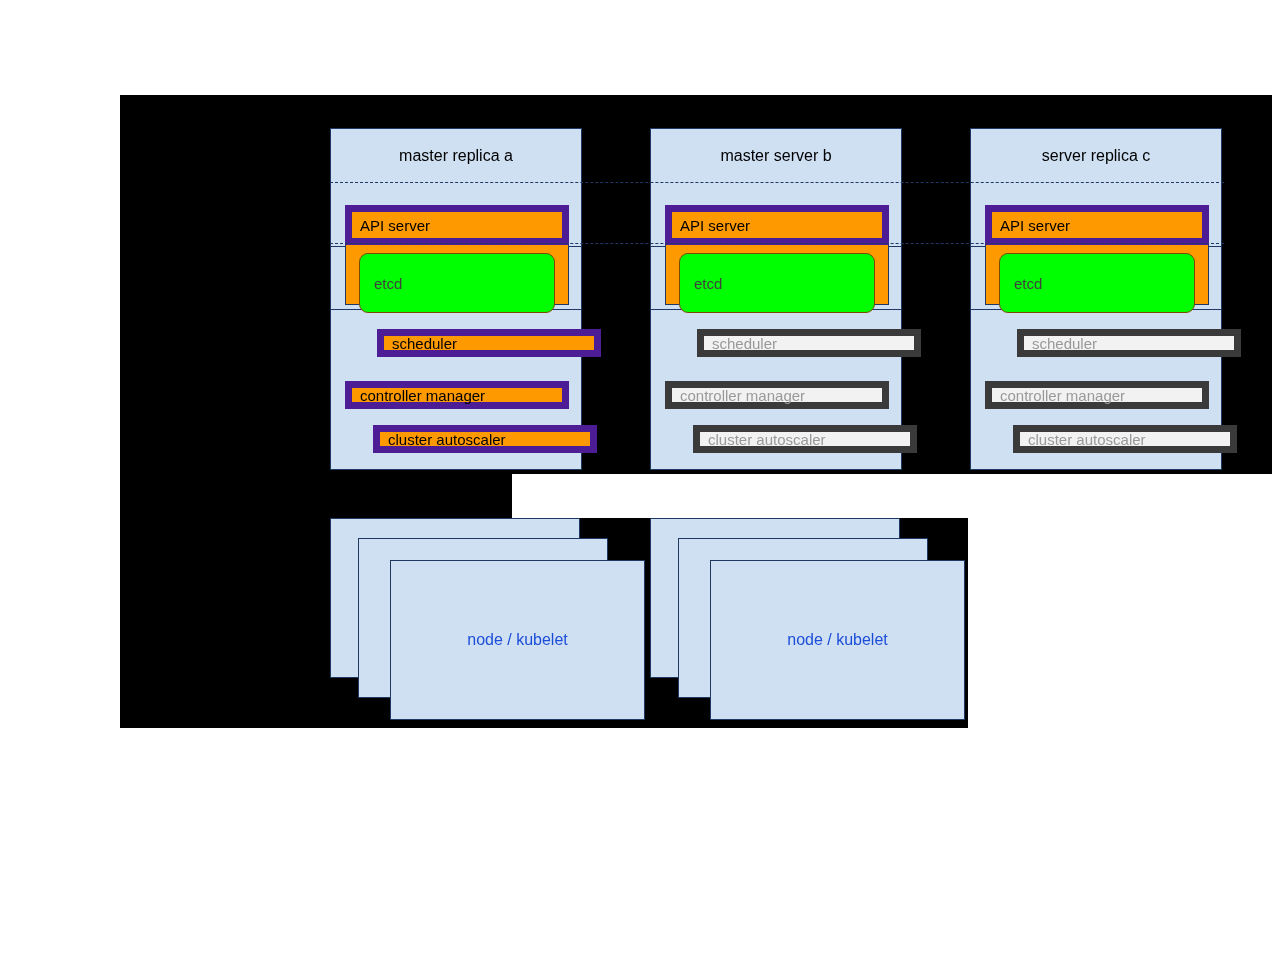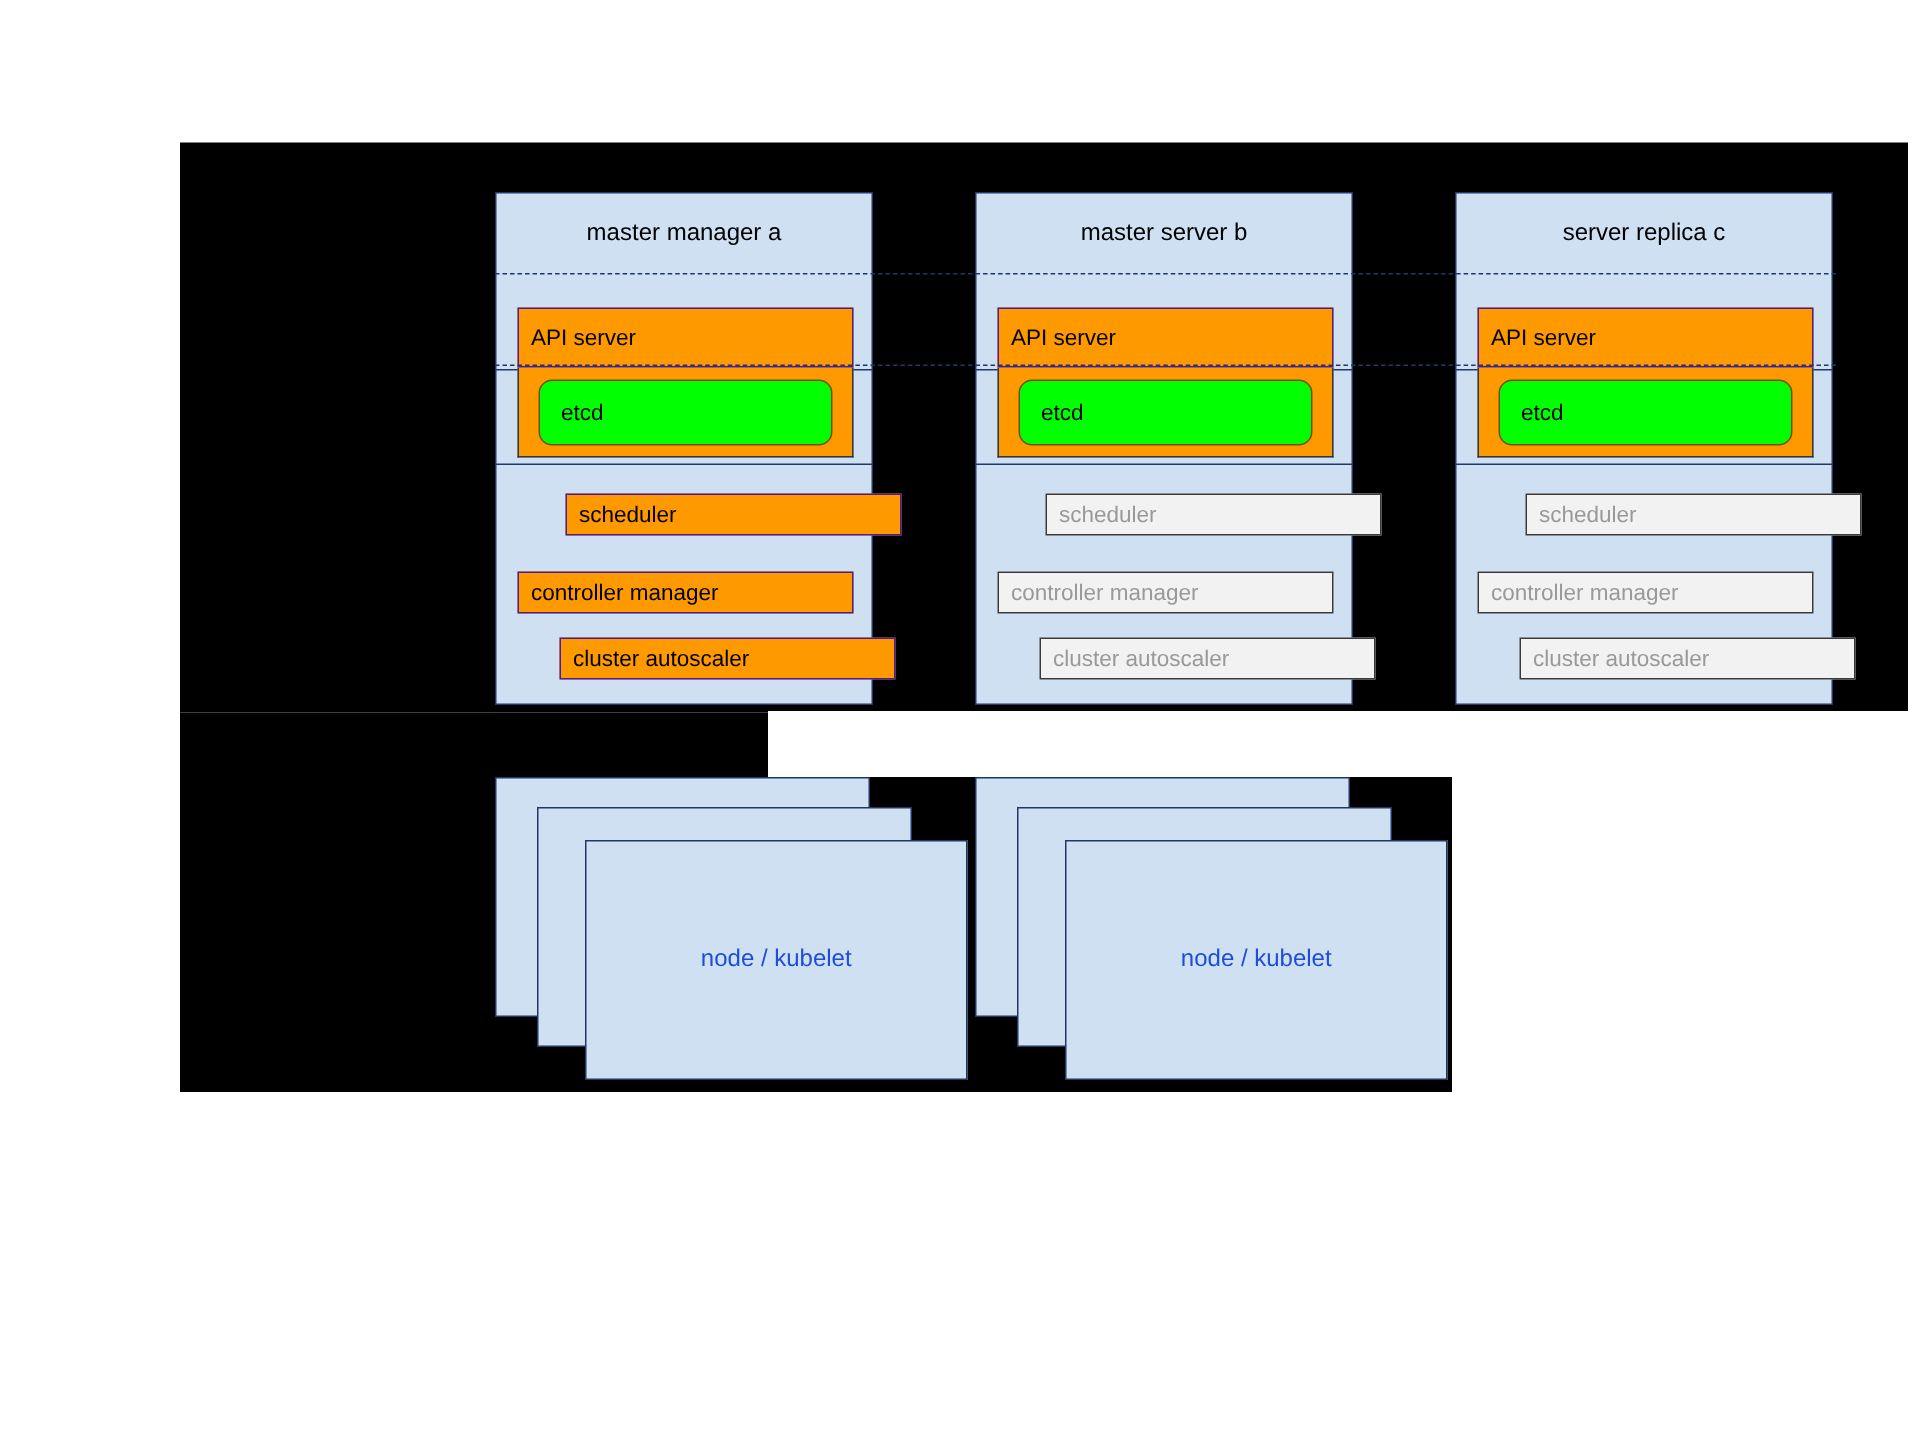--- a/index.html
+++ b/index.html
@@ -60,21 +60,21 @@
   }
   .rail-top  { top: 117px; }
   .rail-bot  { top: 180px; }
 
   
   .comp {
     position: absolute;
     left: 14px;
     width: 224px;
     box-sizing: border-box;
-    border: 1px solid #4c1d95;
+    border: 7px solid #4c1d95;
     font-size: 15px;
     color: #000000;
     padding-left: 8px;
     display: flex;
     align-items: center;
   }
   .comp.active   { background: #ff9900; color: #000000; }
   .comp.inactive { background: #f2f2f2; color: #999999; border-color: #3a3a3a; }
 
   .apiserver {
@@ -93,30 +93,30 @@
     border: 1px solid #20375f;
     border-top: none;
     box-sizing: border-box;
     z-index: 2;
   }
   .etcd {
     position: absolute;
     left: 28px;
     width: 196px;
     top: 124px;
-    height: 44px;
+    height: 60px;
     background: #00ff00;
     border: 1px solid #7a4a00;
     border-radius: 9px;
     box-sizing: border-box;
     display: flex;
     align-items: center;
     padding-left: 14px;
     font-size: 15px;
-    color: #000000;
+    color: #404040;
     z-index: 4;
   }
 
   .scheduler  { top: 200px; height: 28px; margin-left: 32px; }
   .ctrlmgr    { top: 252px; height: 28px; }
   .autoscaler { top: 296px; height: 28px; margin-left: 28px; }
 
   
   .dashline {
     position: absolute;
@@ -150,21 +150,21 @@
 
   <div class="plate" style="left:120px; top:95px; width:1152px; height:380px;"></div>
 
   <div class="plate" style="left:120px; top:475px; width:392px; height:44px;"></div>
 
   <div class="plate" style="left:120px; top:518px; width:848px; height:210px;"></div>
 
   <div class="whiteplate" style="left:512px; top:474px; width:768px; height:44px;"></div>
 
   <div class="replica" style="left:330px;">
-    <div class="replica-title">master manager a</div>
+    <div class="replica-title">master replica a</div>
 
     <div class="rail rail-top"></div>
     <div class="rail rail-bot"></div>
 
     <div class="comp active apiserver">API server</div>
 
     <div class="etcd-band"></div>
     <div class="etcd">etcd</div>
 
     <div class="comp active scheduler">scheduler</div>

